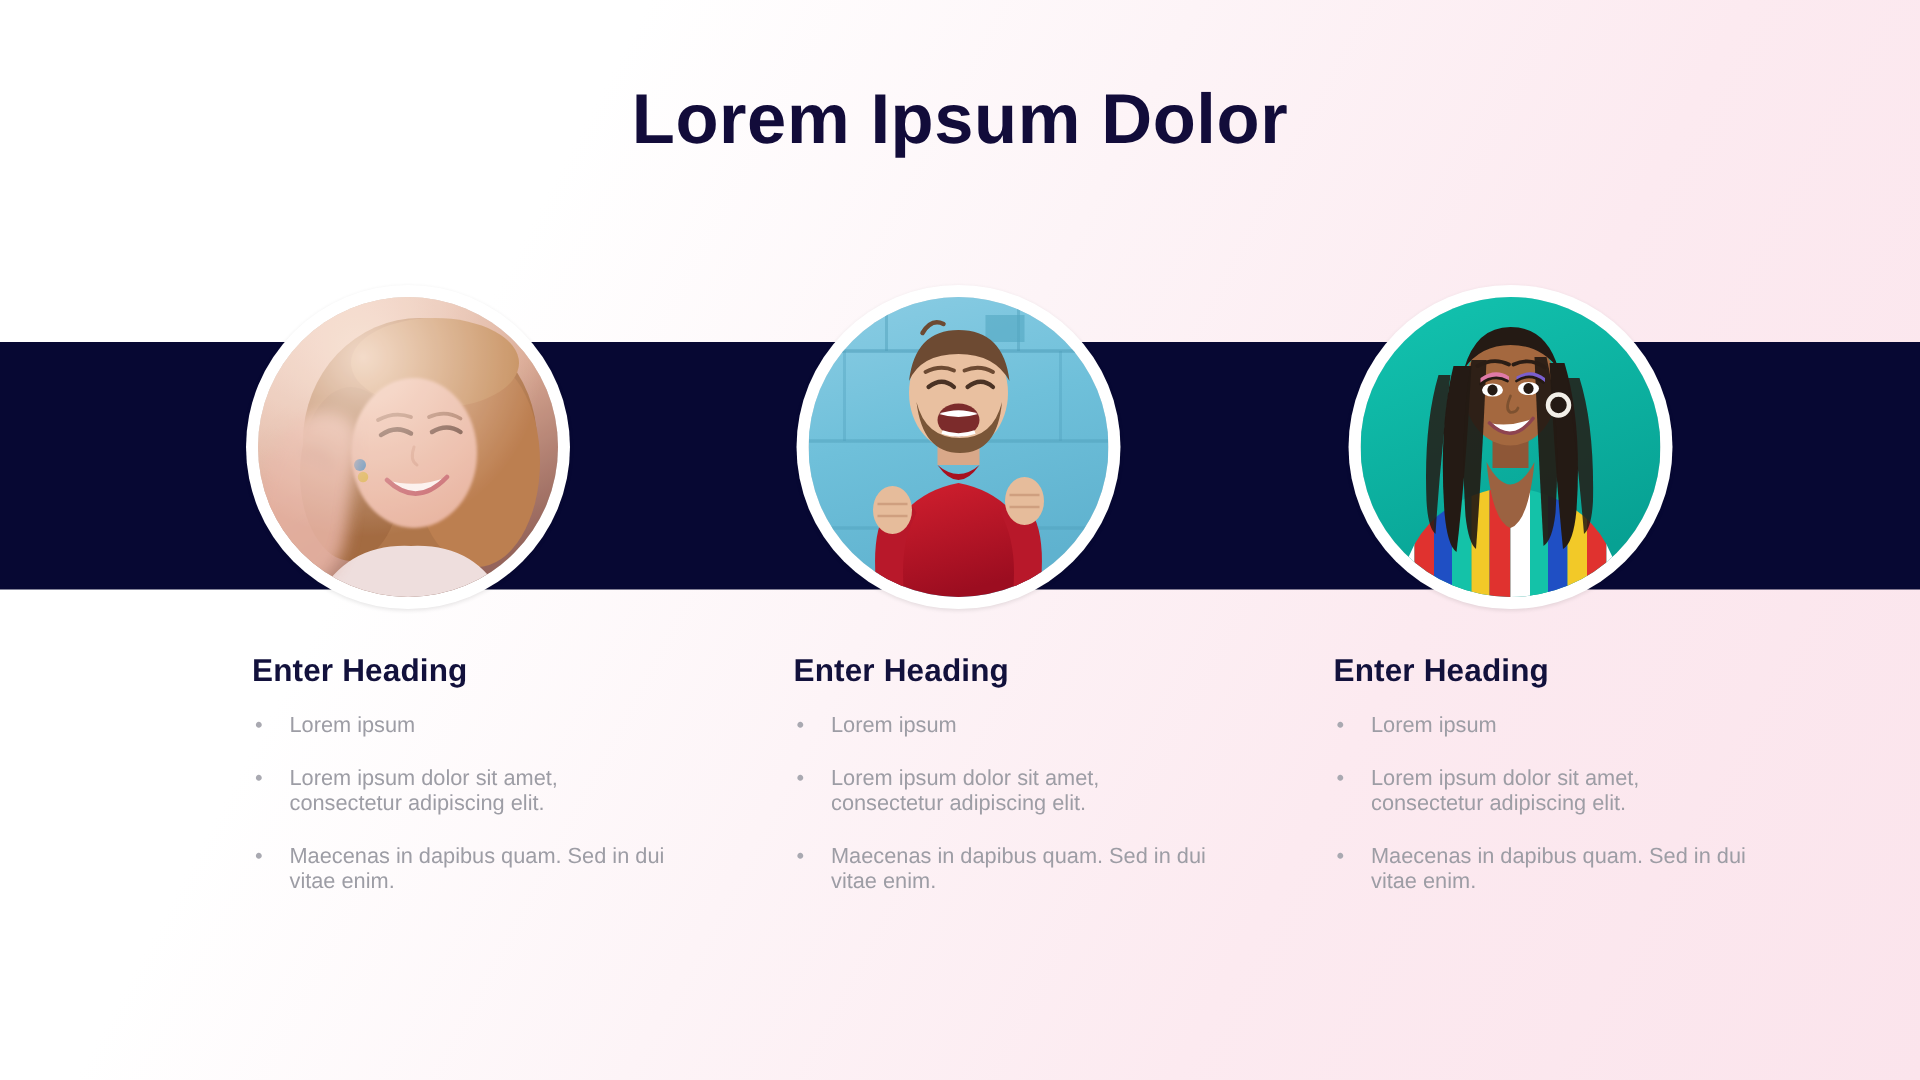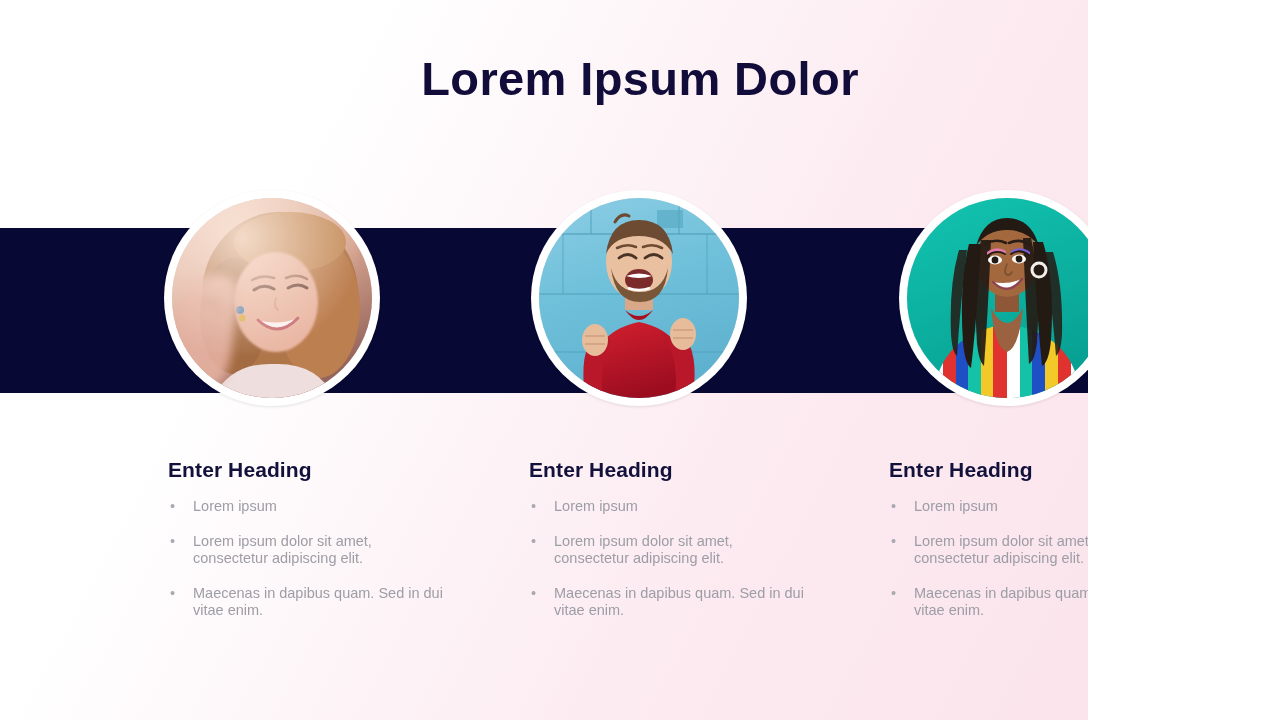--- a/index.html
+++ b/index.html
@@ -13,21 +13,21 @@
   body {
     font-family: "Liberation Sans", sans-serif;
     background: #ffffff;
     position: relative;
   }
 
   
   #slide {
     position: absolute;
     inset: 0;
-    width: 1088px;
+    width: 1280px;
     height: 720px;
     background:
       linear-gradient(118deg,
         #ffffff 0%,
         #ffffff 26%,
         #fdf4f7 48%,
         #fceaf0 70%,
         #fbe4ec 100%);
     overflow: hidden;
   }
@@ -80,21 +80,21 @@
     inset: 8px;
     border-radius: 50%;
     overflow: hidden;
     background: #ddd;
   }
   .photo svg { display:block; width:100%; height:100%; }
 
   
   .col {
     position: absolute;
-    top: 456px;
+    top: 434px;
     width: 300px;
   }
   .col.c1 { left: 168px; }
   .col.c2 { left: 529px; }
   .col.c3 { left: 889px; }
 
   .col-heading {
     font-size: 21px;
     font-weight: bold;
     color: #12113c;

